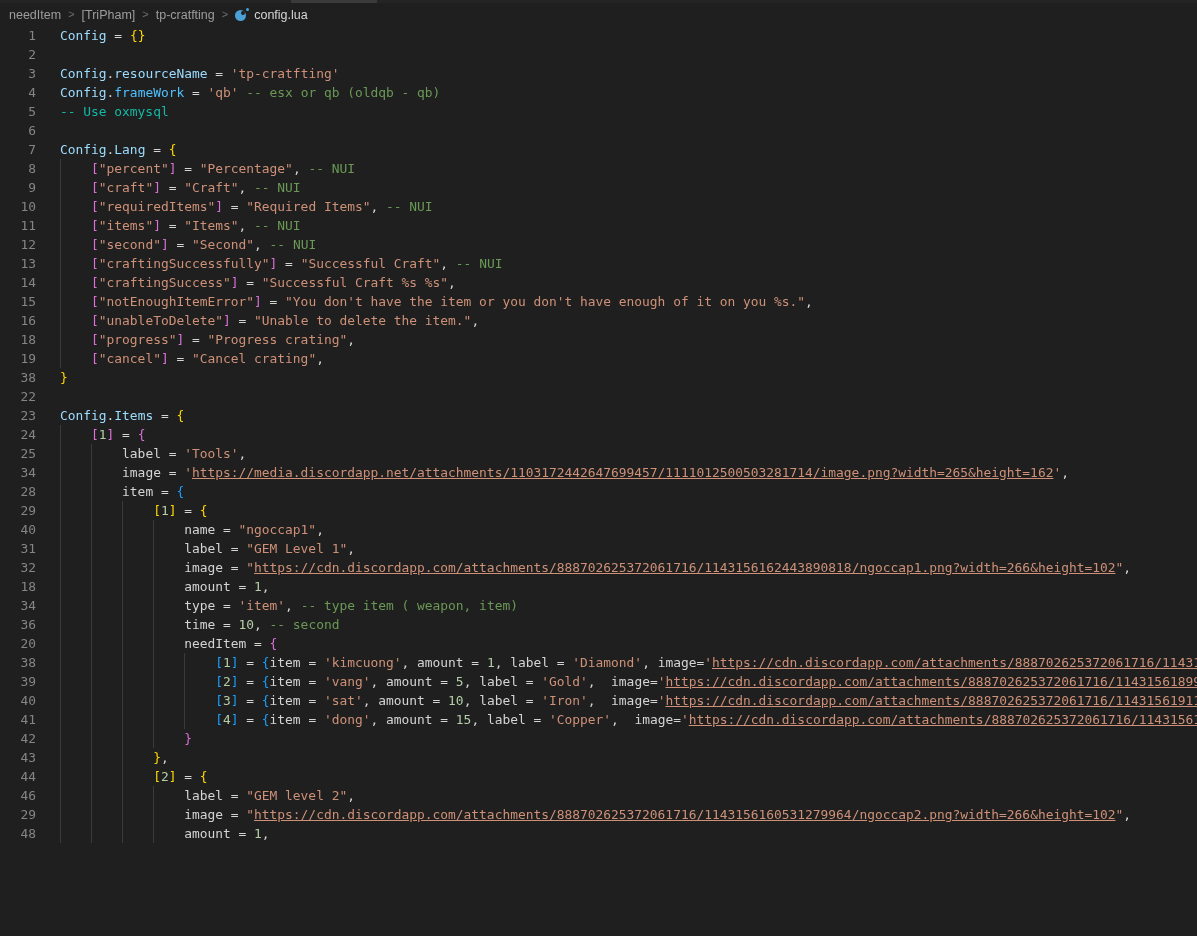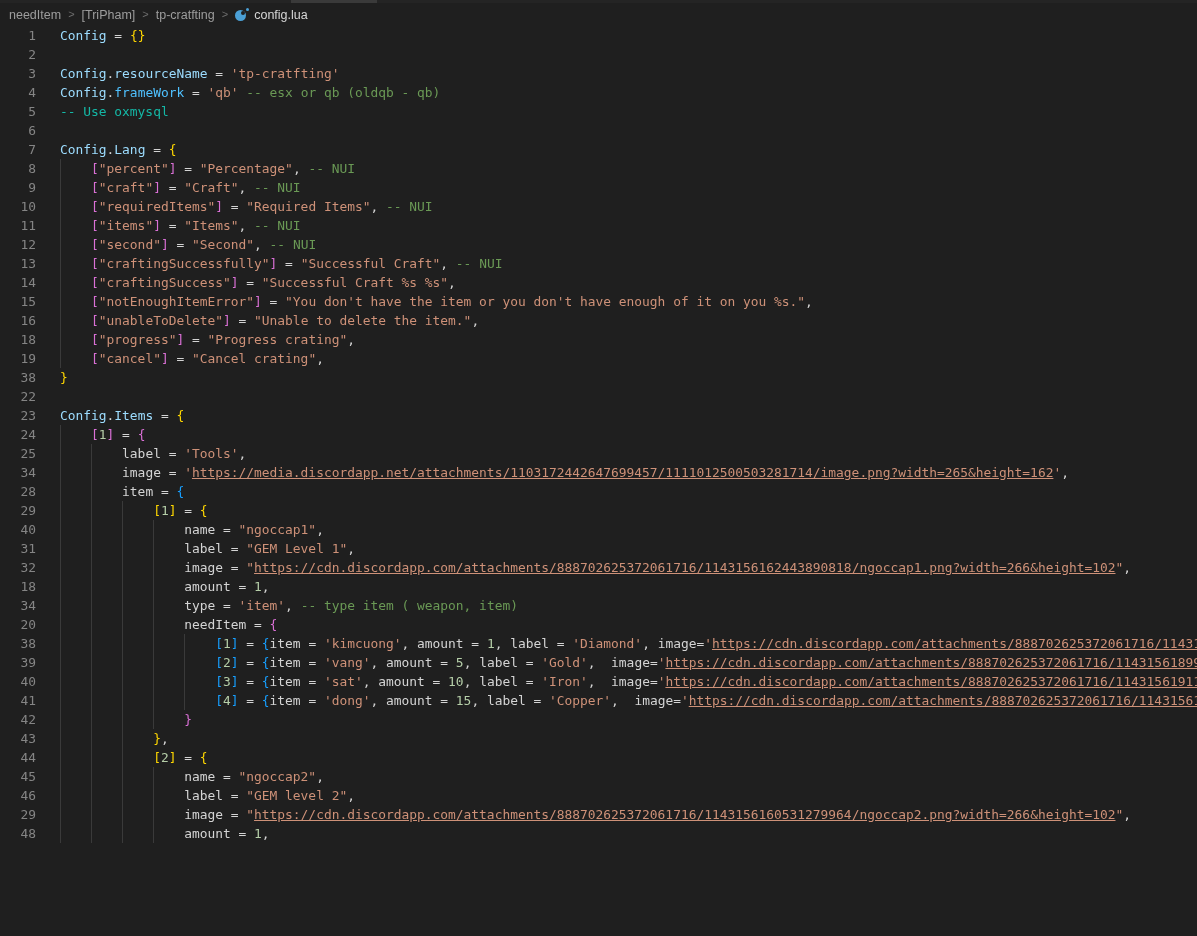--- a/index.html
+++ b/index.html
@@ -221,20 +221,28 @@
       </div>
       <div class="line">
         <span class="lnum">34</span>
         <span class="guide" style="left: 60px;"></span>
         <span class="guide" style="left: 91.08px;"></span>
         <span class="guide" style="left: 122.16px;"></span>
         <span class="guide" style="left: 153.24px;"></span>
         <span class="ltext">                <span style="color: rgb(212, 212, 212);">type = </span><span style="color: rgb(206, 145, 120);">'item'</span><span style="color: rgb(212, 212, 212);">, </span><span style="color: rgb(106, 153, 85);">-- type item ( weapon, item)</span></span>
       </div>
       <div class="line">
+        <span class="lnum">36</span>
+        <span class="guide" style="left: 60px;"></span>
+        <span class="guide" style="left: 91.08px;"></span>
+        <span class="guide" style="left: 122.16px;"></span>
+        <span class="guide" style="left: 153.24px;"></span>
+        <span class="ltext">                <span style="color: rgb(212, 212, 212);">time = </span><span style="color: rgb(181, 206, 168);">10</span><span style="color: rgb(212, 212, 212);">, </span><span style="color: rgb(106, 153, 85);">-- second</span></span>
+      </div>
+      <div class="line">
         <span class="lnum">20</span>
         <span class="guide" style="left: 60px;"></span>
         <span class="guide" style="left: 91.08px;"></span>
         <span class="guide" style="left: 122.16px;"></span>
         <span class="guide" style="left: 153.24px;"></span>
         <span class="ltext">                <span style="color: rgb(212, 212, 212);">needItem = </span><span style="color: rgb(218, 112, 214);">{</span></span>
       </div>
       <div class="line">
         <span class="lnum">38</span>
         <span class="guide" style="left: 60px;"></span>
@@ -285,28 +293,20 @@
         <span class="guide" style="left: 91.08px;"></span>
         <span class="guide" style="left: 122.16px;"></span>
         <span class="ltext">            <span style="color: rgb(255, 215, 0);">}</span><span style="color: rgb(212, 212, 212);">,</span></span>
       </div>
       <div class="line">
         <span class="lnum">44</span>
         <span class="guide" style="left: 60px;"></span>
         <span class="guide" style="left: 91.08px;"></span>
         <span class="guide" style="left: 122.16px;"></span>
         <span class="ltext">            <span style="color: rgb(255, 215, 0);">[</span><span style="color: rgb(181, 206, 168);">2</span><span style="color: rgb(255, 215, 0);">]</span><span style="color: rgb(212, 212, 212);"> = </span><span style="color: rgb(255, 215, 0);">{</span></span>
-      </div>
-      <div class="line">
-        <span class="lnum">45</span>
-        <span class="guide" style="left: 60px;"></span>
-        <span class="guide" style="left: 91.08px;"></span>
-        <span class="guide" style="left: 122.16px;"></span>
-        <span class="guide" style="left: 153.24px;"></span>
-        <span class="ltext">                <span style="color: rgb(212, 212, 212);">name = </span><span style="color: rgb(206, 145, 120);">"ngoccap2"</span><span style="color: rgb(212, 212, 212);">,</span></span>
       </div>
       <div class="line">
         <span class="lnum">46</span>
         <span class="guide" style="left: 60px;"></span>
         <span class="guide" style="left: 91.08px;"></span>
         <span class="guide" style="left: 122.16px;"></span>
         <span class="guide" style="left: 153.24px;"></span>
         <span class="ltext">                <span style="color: rgb(212, 212, 212);">label = </span><span style="color: rgb(206, 145, 120);">"GEM level 2"</span><span style="color: rgb(212, 212, 212);">,</span></span>
       </div>
       <div class="line">

